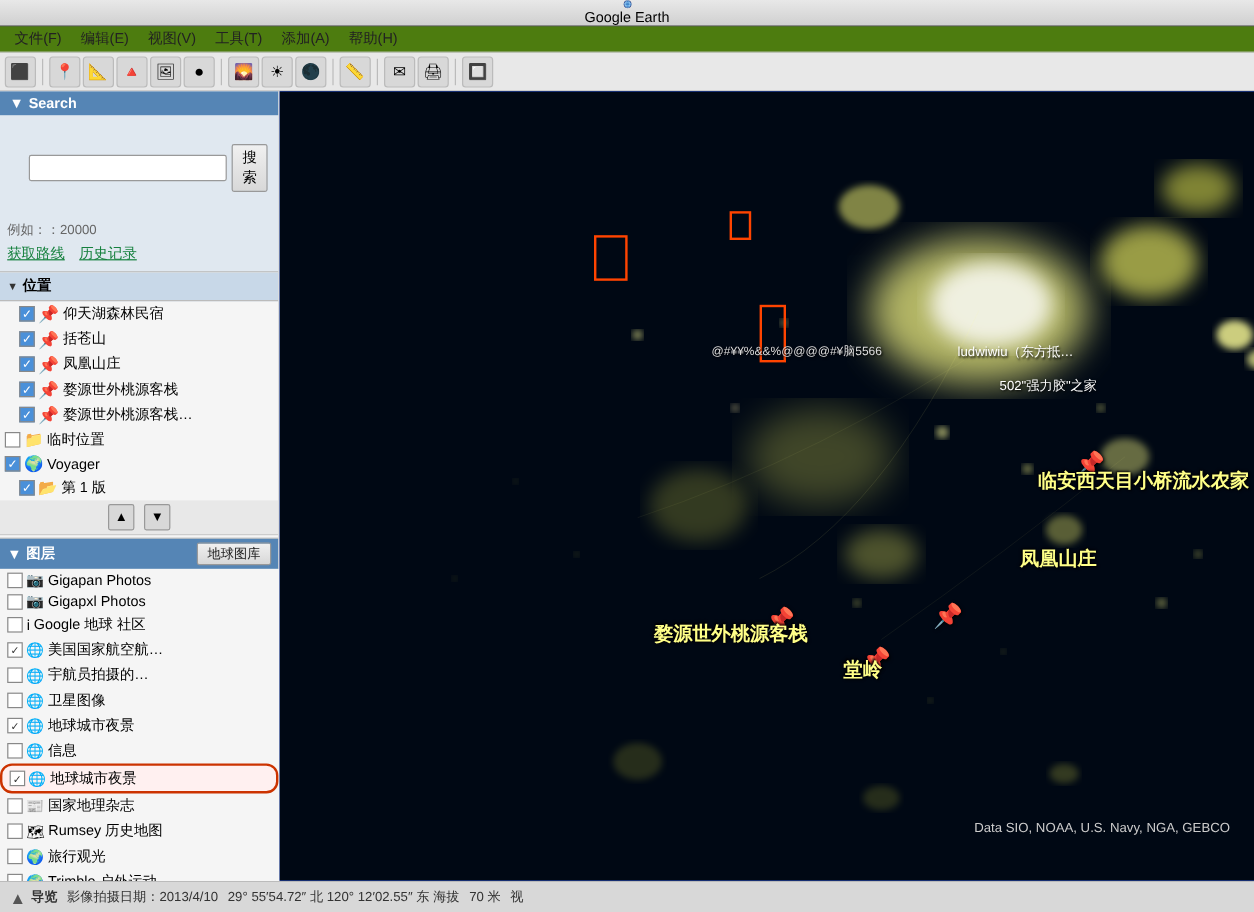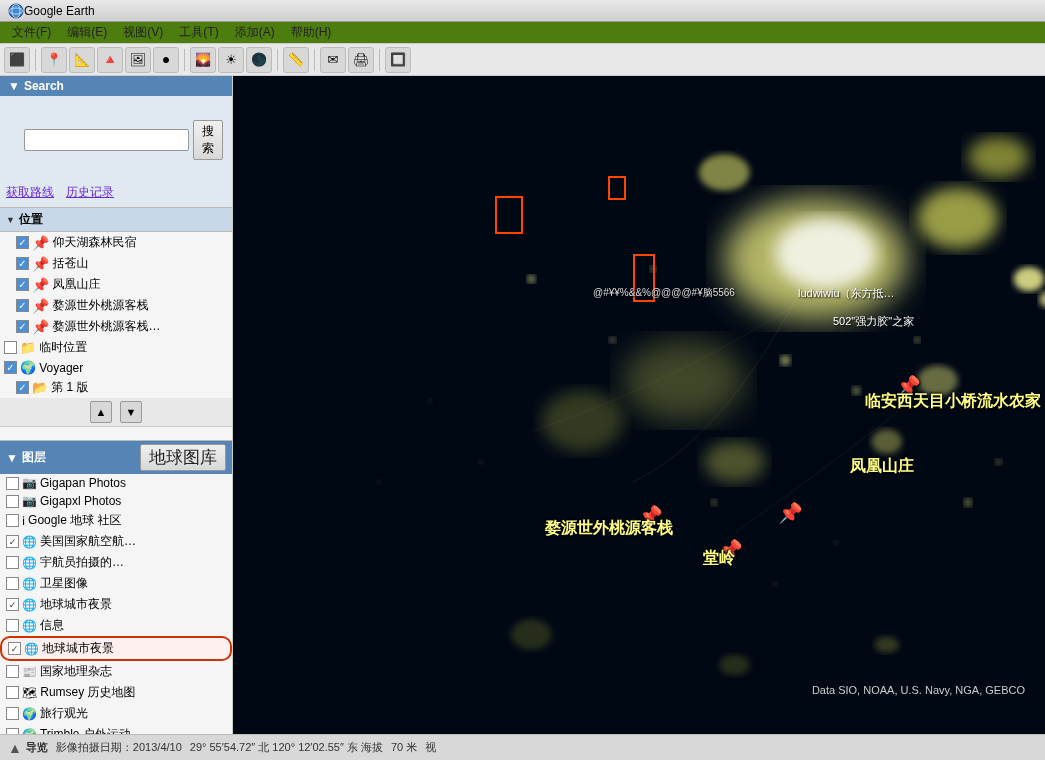--- a/index.html
+++ b/index.html
@@ -6,20 +6,21 @@
     body { width: 1045px; height: 760px; overflow: hidden; font-family: 'Microsoft YaHei', Arial, sans-serif; font-size: 12px; background: #2a2a2a; }
 
     
     #title-bar {
       height: 22px;
       background: linear-gradient(to bottom, #e8e8e8, #d0d0d0);
       display: flex;
       align-items: center;
       padding: 0 8px;
       border-bottom: 1px solid #999;
+      flex-direction: column;
     }
 
     
     #menu-bar {
       height: 22px;
       background: #4d7c0f;
       display: flex;
       align-items: center;
       padding: 0 4px;
       border-bottom: 1px solid #ccc;
@@ -109,21 +110,21 @@
       padding: 0 6px 4px;
       font-size: 11px;
       color: #666;
     }
     #search-links {
       display: flex;
       padding: 0 6px 6px;
       gap: 12px;
     }
     .search-link {
-      color: #6d28d9;
+      color: #15803d;
       font-size: 12px;
       cursor: pointer;
       text-decoration: underline;
     }
 
     
     #locations-section {
       flex: 1;
       overflow-y: auto;
       overflow-x: hidden;
@@ -172,21 +173,21 @@
       justify-content: space-between;
       gap: 4px;
     }
     #layers-header .left { display: flex; align-items: center; gap: 4px; }
     #library-btn {
       padding: 1px 8px;
       background: linear-gradient(to bottom, #f0f0f0, #d8d8d8);
       border: 1px solid #999;
       border-radius: 2px;
       cursor: pointer;
-      font-size: 17px;
+      font-size: 11px;
       color: #222;
     }
     #layers-list {
       max-height: 260px;
       overflow-y: auto;
       background: #f5f5f5;
     }
     .layer-item {
       display: flex;
       align-items: center;
@@ -354,20 +355,21 @@
 
     <div id="search-section">
       <div id="search-header">
         <span>▼</span>
         <span>Search</span>
       </div>
       <div id="search-input-row">
         <input id="search-input" type="text" style="">
         <button id="search-btn">搜索</button>
       </div>
+      <div id="search-hint">例如：：20000</div>
       <div id="search-links">
         <span class="search-link">获取路线</span>
         <span class="search-link">历史记录</span>
       </div>
     </div>
 
     <div id="locations-section">
       <div class="section-header">
         <span class="section-triangle">▼</span>
         <span>位置</span>

